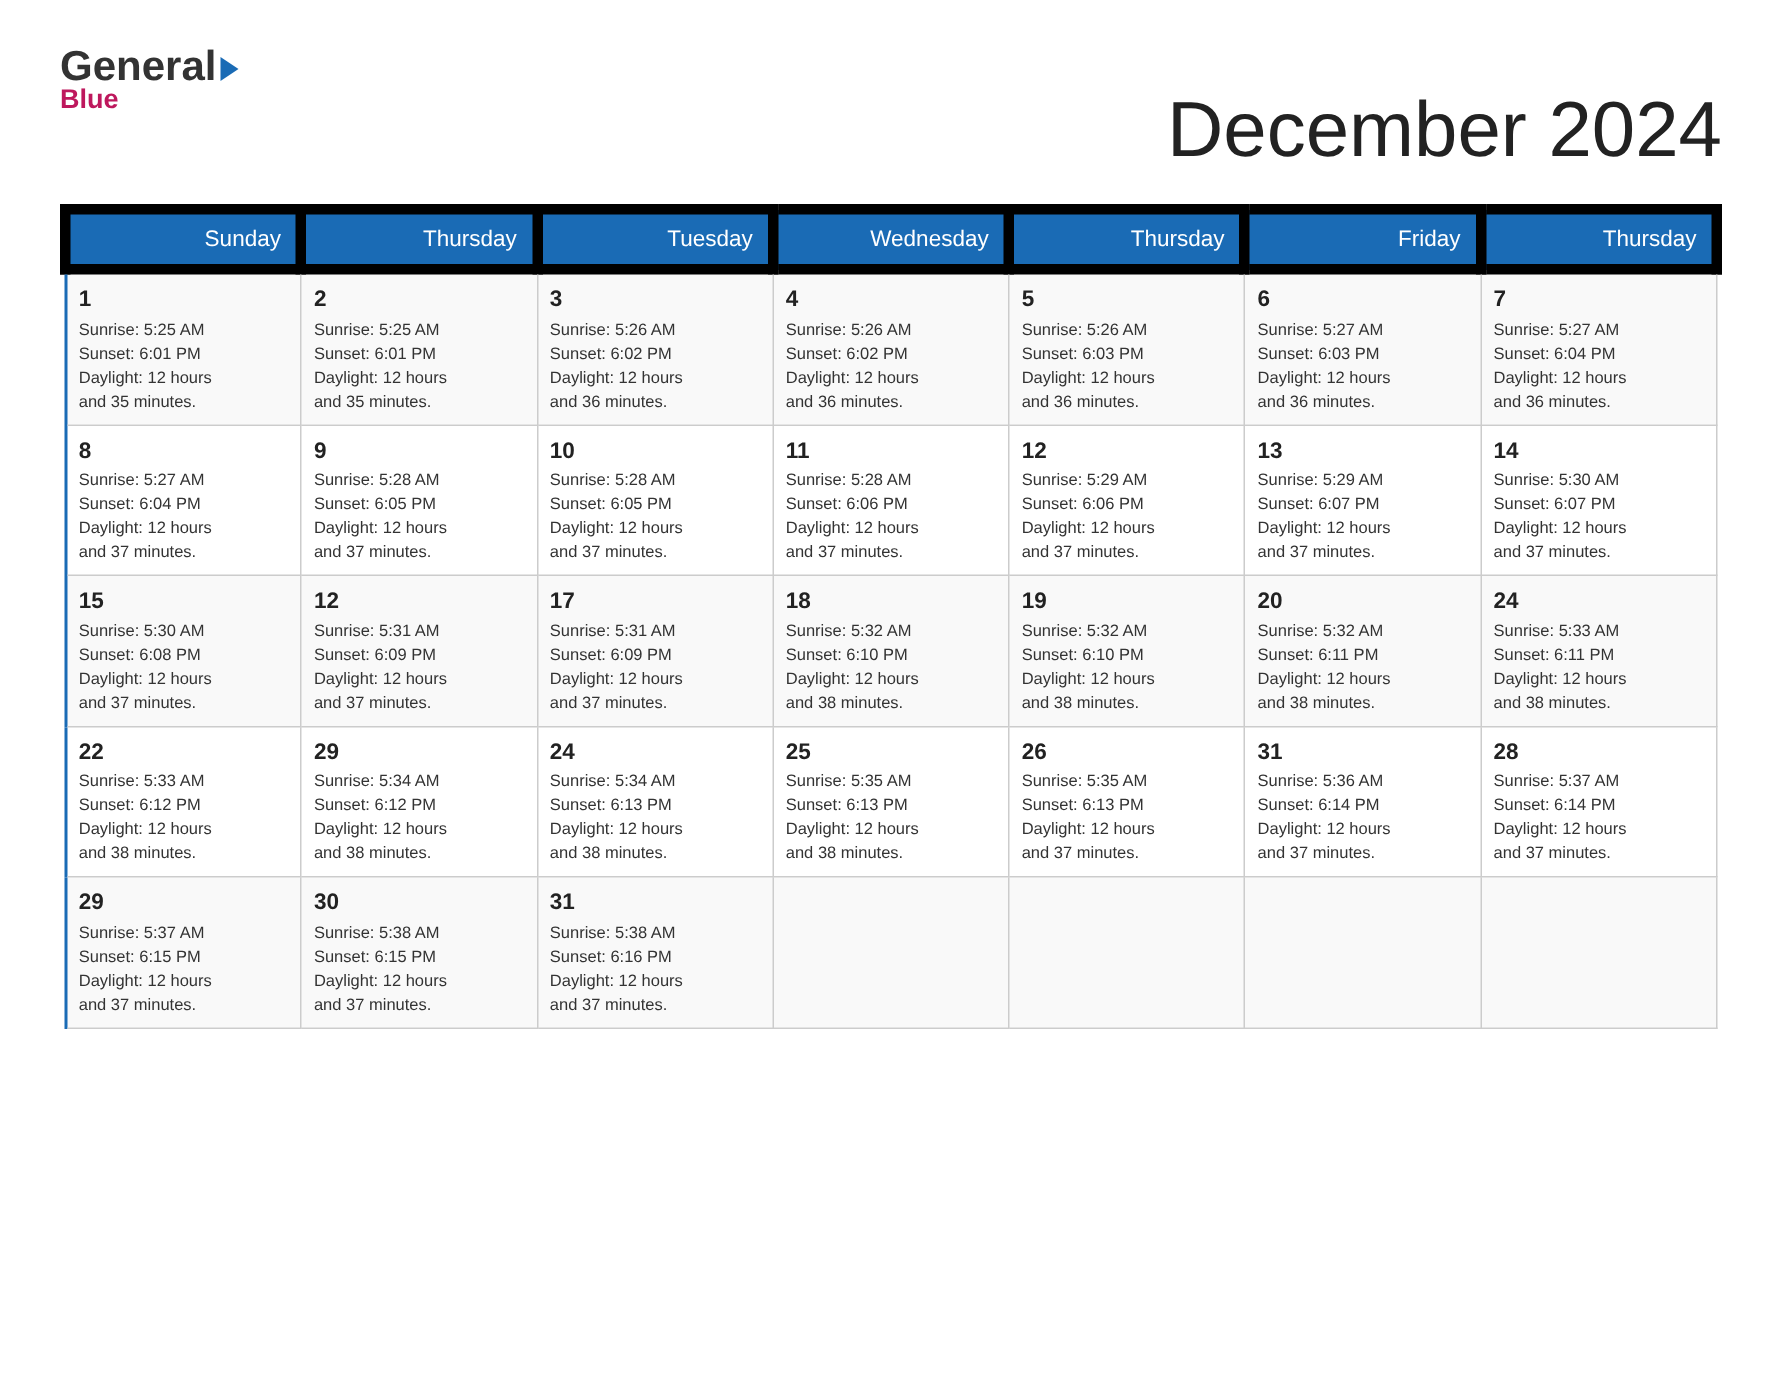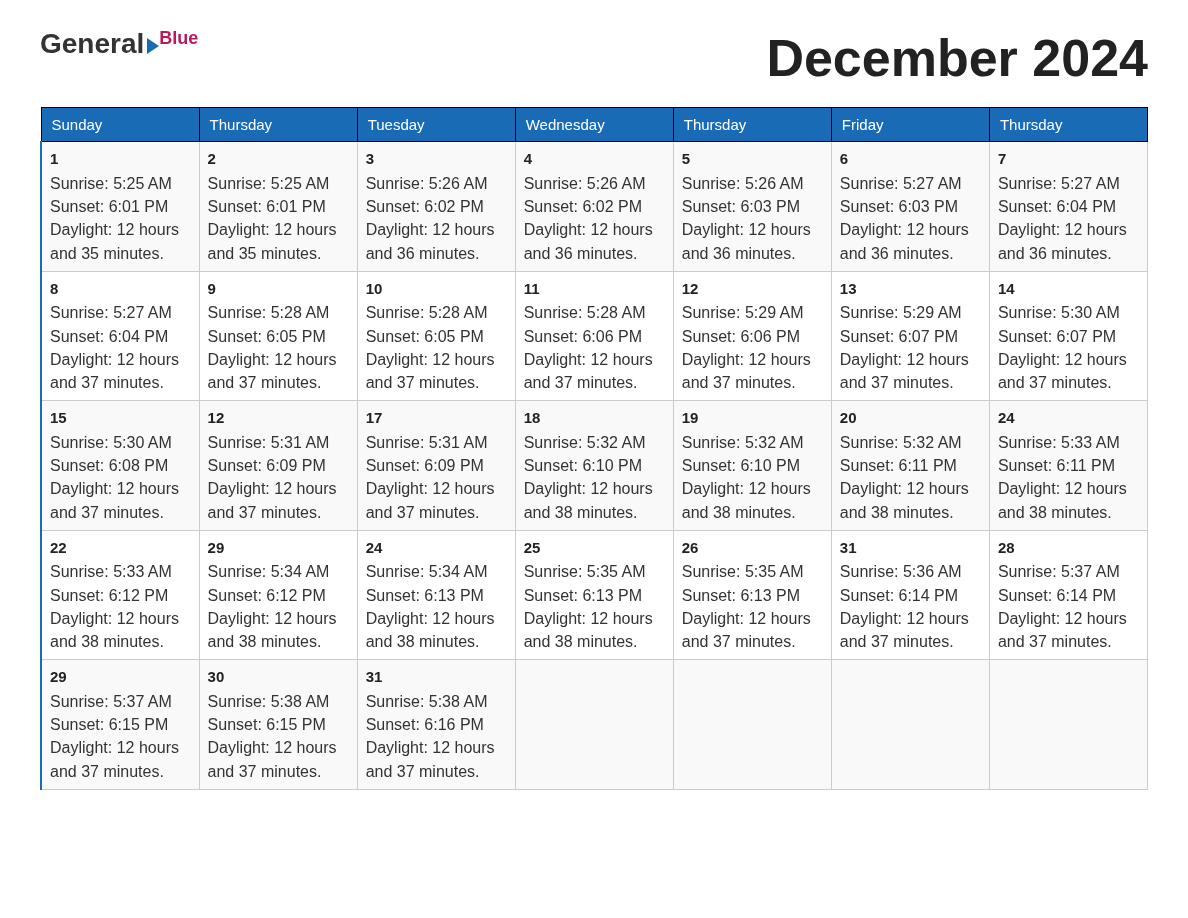--- a/index.html
+++ b/index.html
@@ -11,21 +11,21 @@
       min-height: 918px;
     }
     .header {
       display: flex;
       justify-content: space-between;
       align-items: flex-start;
       margin-bottom: 20px;
     }
     .logo {
       display: flex;
-      flex-direction: row;
+      flex-direction: column;
       align-items: flex-start;
     }
     .logo-general {
       font-size: 28px;
       font-weight: bold;
       color: #333;
       line-height: 1;
     }
     .logo-general span {
       color: #1a6bb5;
@@ -34,60 +34,61 @@
       font-size: 18px;
       font-weight: bold;
       color: #be185d;
       margin-top: -2px;
     }
     .title-area {
       text-align: right;
     }
     .month-title {
       font-size: 52px;
-      font-weight: bold;
+      font-weight: normal;
       color: #222;
       line-height: 1.1;
+      margin-top: 29px;
     }
     .location {
       font-size: 22px;
       color: #444;
       margin-top: 4px;
     }
     table {
       width: 100%;
       border-collapse: collapse;
       font-size: 13px;
     }
     th {
       background-color: #1a6bb5;
       color: #fff;
       padding: 8px 10px;
-      text-align: left;
+      text-align: right;
       font-size: 15px;
       font-weight: normal;
-      border: 1px solid #000000;
+      border: 7px solid #000000;
     }
     td {
       border: 1px solid #ccc;
       padding: 6px 8px;
       vertical-align: top;
       width: 14.28%;
       min-height: 90px;
       line-height: 1.45;
     }
     .day-num {
       font-size: 15px;
       font-weight: bold;
       color: #222;
       display: block;
       margin-bottom: 2px;
     }
     .day-info {
-      font-size: 16px;
+      font-size: 11px;
       color: #333;
     }
     tr td {
       background: #fff;
     }
     tr:nth-child(odd) td {
       background: #f9f9f9;
     }
     tr td:first-child {
       border-left: 2px solid #1a6bb5;

